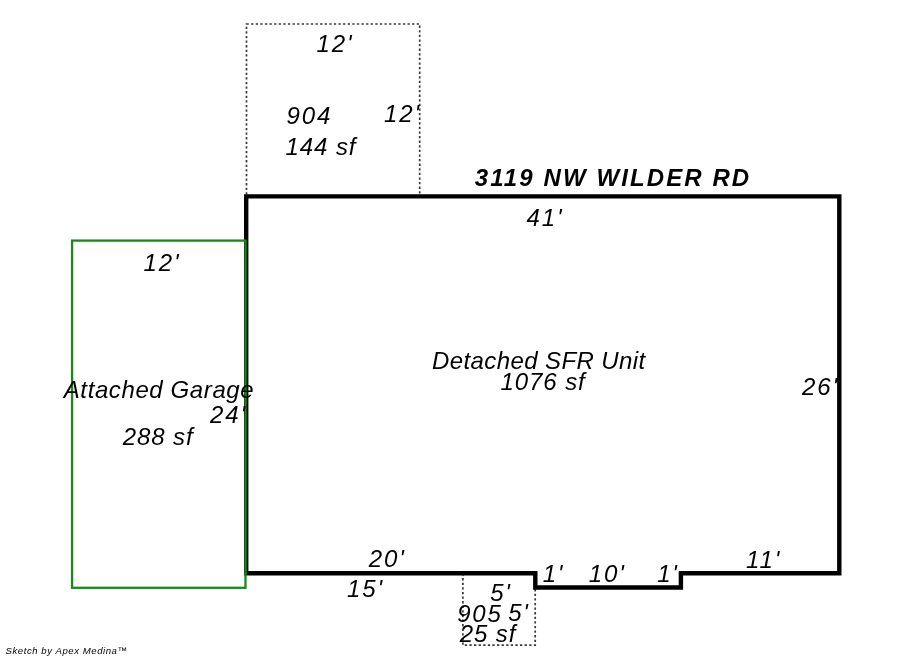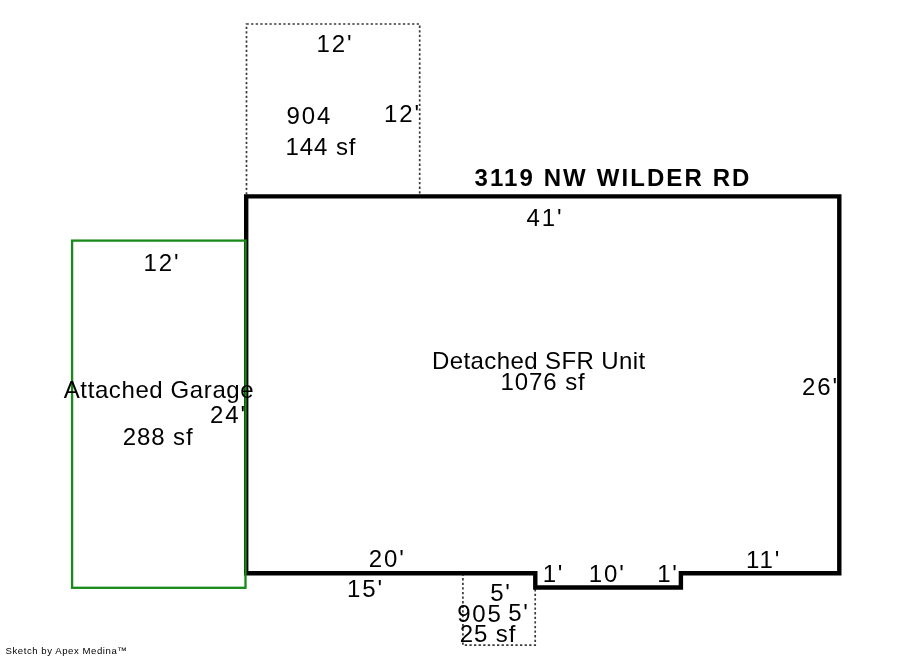--- a/index.html
+++ b/index.html
@@ -1,16 +1,16 @@
 <!DOCTYPE html>
 <html><head>
 <meta charset="utf-8">
 <style>
   html,body{margin:0;padding:0;background:#ffffff;}
-  .wrap{width:900px;height:660px;position:relative;}
+  .wrap{width:900px;height:660px;position:relative;font-style:italic;}
   text{font-family:"Liberation Sans",sans-serif;fill:#000000;}
 </style>
 </head>
 <body>
 <div class="wrap">
 <svg width="900" height="660" viewBox="0 0 900 660">
 
   <rect x="0" y="0" width="900" height="660" fill="#ffffff"></rect>
 
   <rect x="246.5" y="24" width="173.2" height="172" fill="none" stroke="#3a3a3a" stroke-width="1.7" stroke-dasharray="2.3 2.3"></rect>

